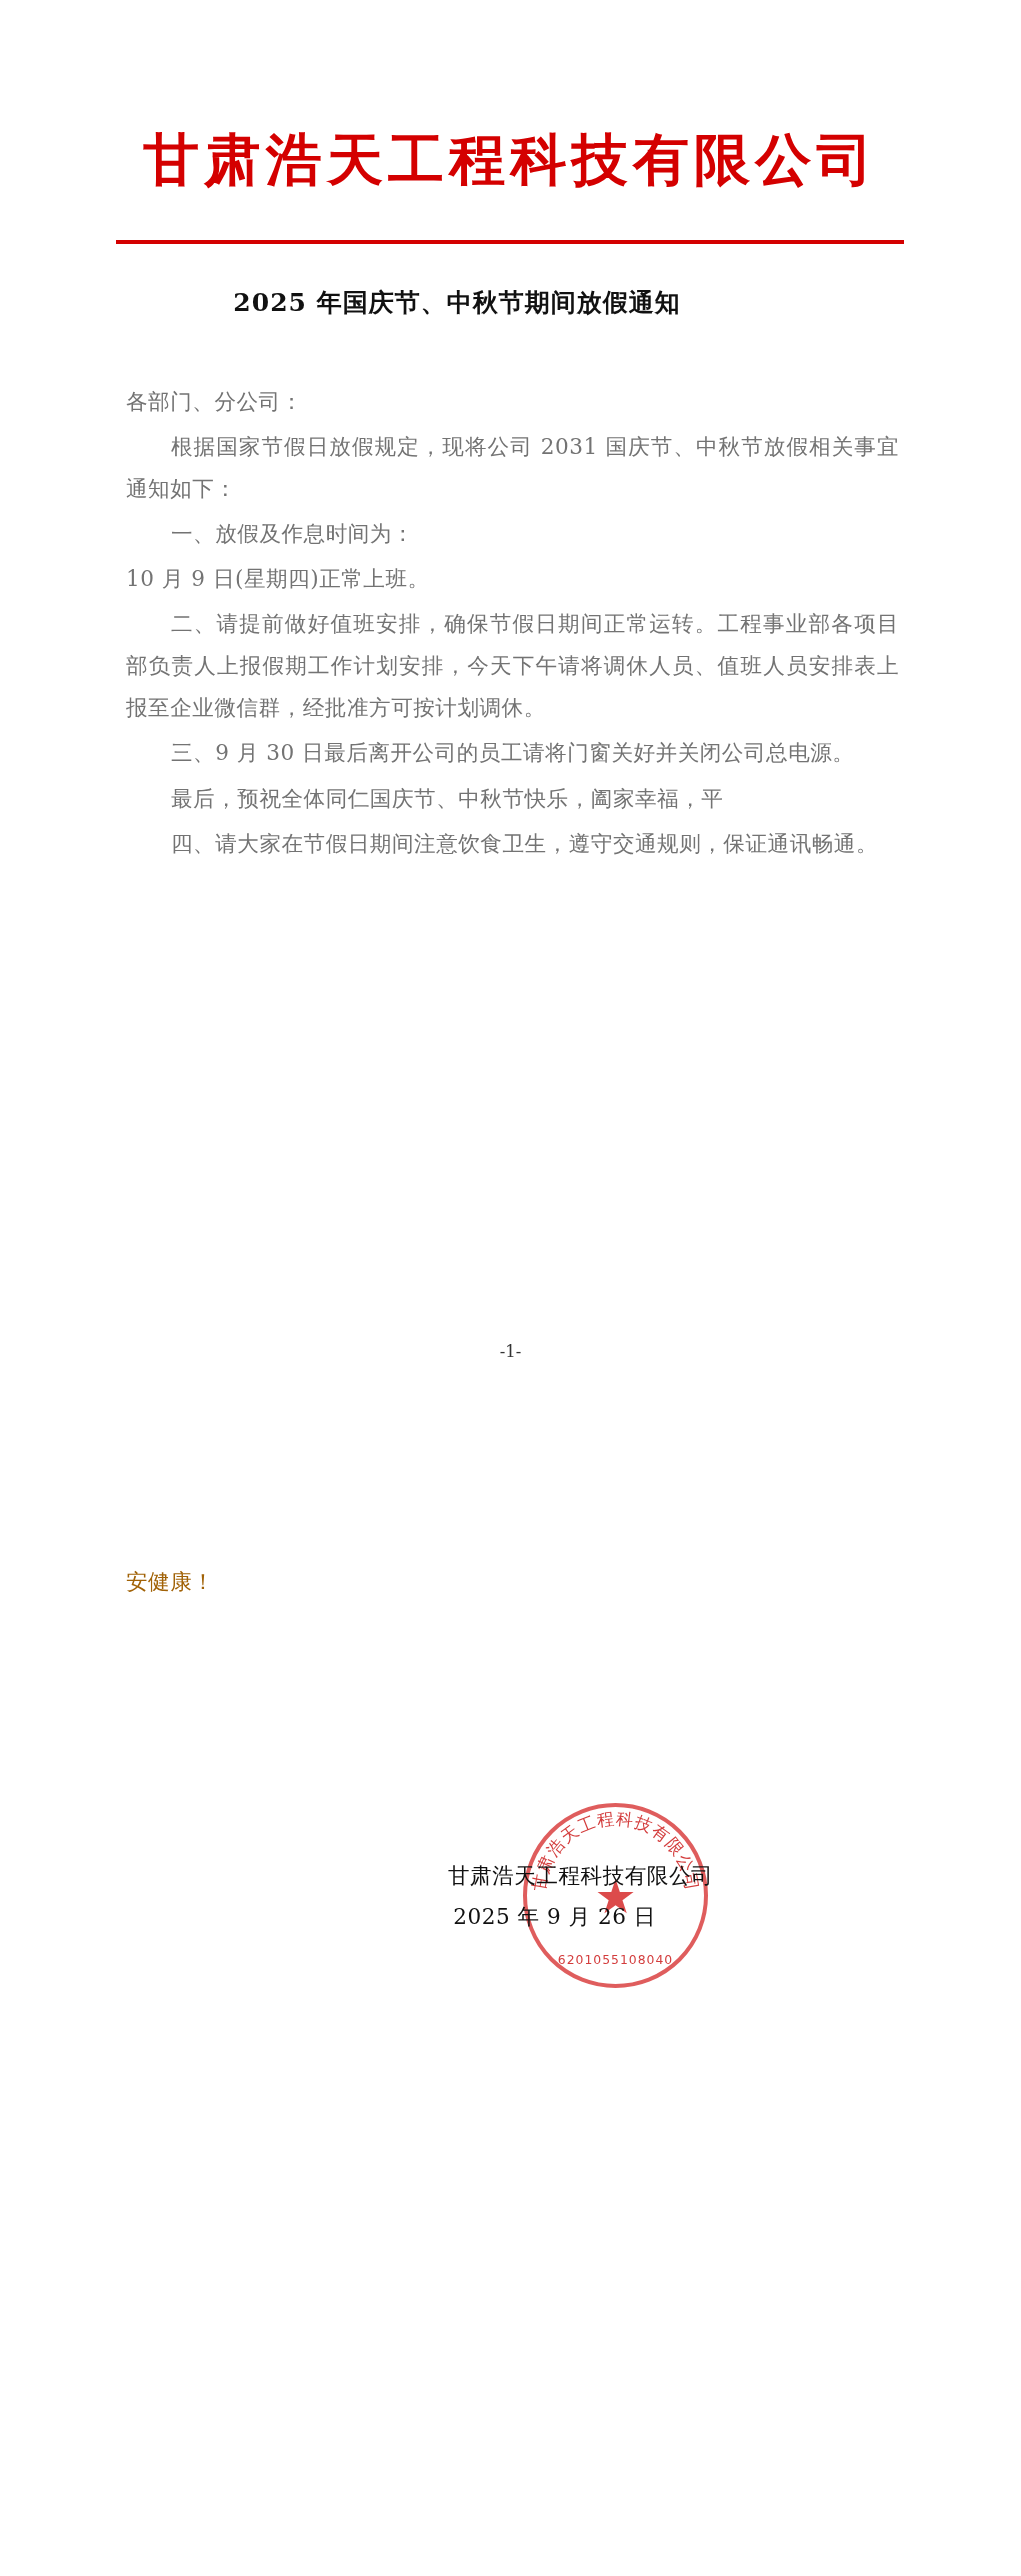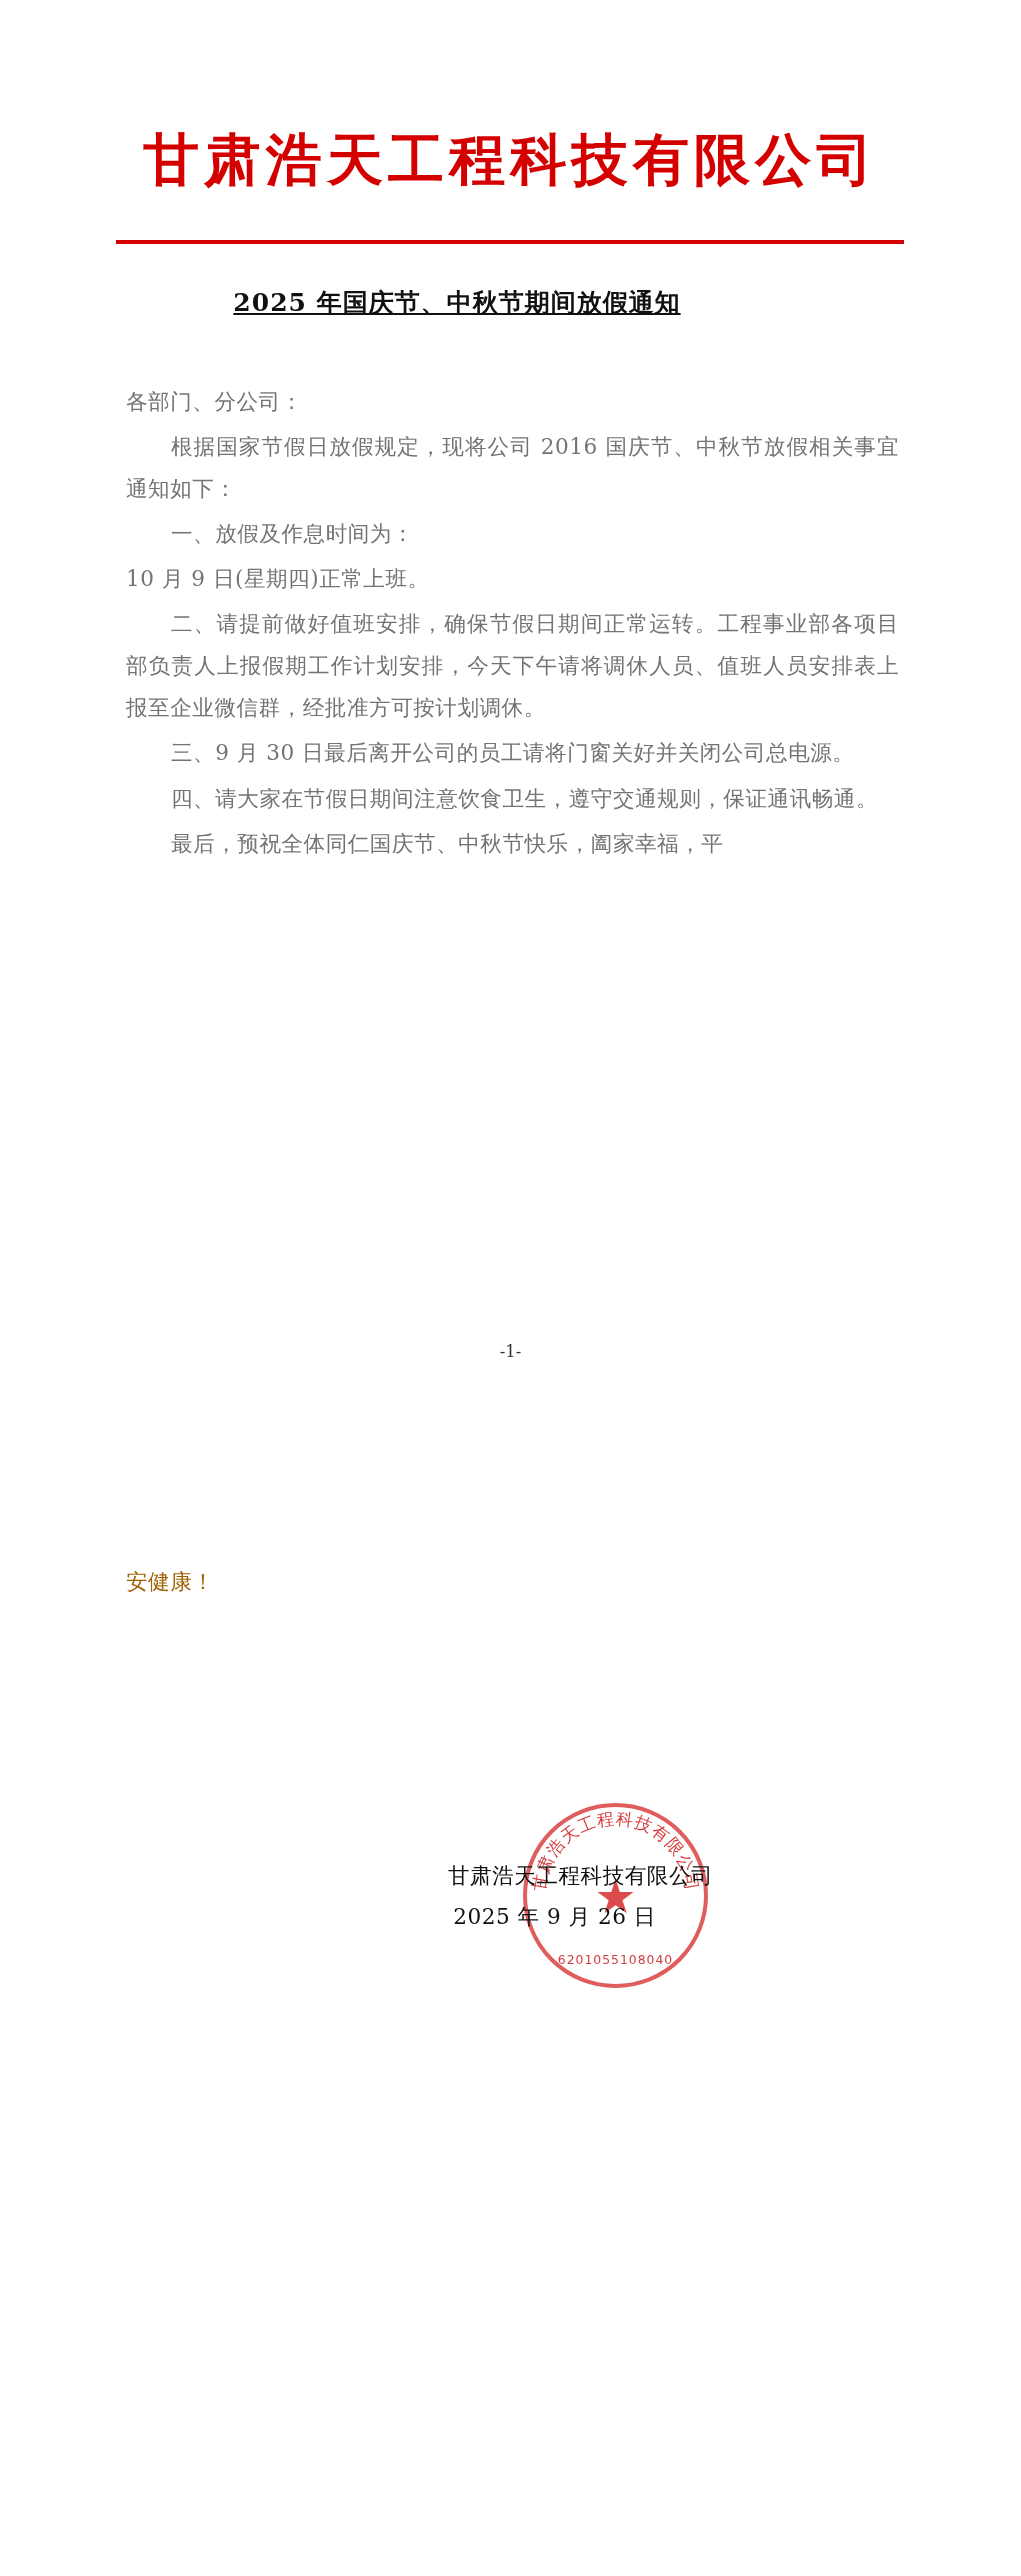--- a/index.html
+++ b/index.html
@@ -57,21 +57,20 @@
     position: absolute;
     left: 0;
     top: 286px;
     width: 914px;
     text-align: center;
     font-family: "DejaVu Serif", "Liberation Serif", serif;
     font-weight: bold;
     font-size: 25px;
     letter-spacing: 1px;
     color: #111111;
-    text-decoration: underline;
   }
 
   
   .body-block {
     position: absolute;
     left: 126px;
     top: 381px;
     width: 773px;
   }
   .p {
@@ -186,27 +185,27 @@
 
     <div class="letterhead">
       <div class="company">甘肃浩天工程科技有限公司</div>
     </div>
     <div class="rule"></div>
 
     <div class="doc-title">2025 年国庆节、中秋节期间放假通知</div>
 
     <div class="body-block">
       <p class="p">各部门、分公司：</p>
-      <p class="p indent">根据国家节假日放假规定，现将公司 2016 国庆节、中秋节放假相关事宜通知如下：</p>
+      <p class="p indent">根据国家节假日放假规定，现将公司 2031 国庆节、中秋节放假相关事宜通知如下：</p>
       <p class="p indent">一、放假及作息时间为：</p>
       <p class="p">10 月 9 日(星期四)正常上班。</p>
       <p class="p indent">二、请提前做好值班安排，确保节假日期间正常运转。工程事业部各项目部负责人上报假期工作计划安排，今天下午请将调休人员、值班人员安排表上报至企业微信群，经批准方可按计划调休。</p>
       <p class="p indent">三、9 月 30 日最后离开公司的员工请将门窗关好并关闭公司总电源。</p>
+      <p class="p indent">最后，预祝全体同仁国庆节、中秋节快乐，阖家幸福，平</p>
       <p class="p indent">四、请大家在节假日期间注意饮食卫生，遵守交通规则，保证通讯畅通。</p>
-      <p class="p indent">最后，预祝全体同仁国庆节、中秋节快乐，阖家幸福，平</p>
     </div>
 
     <div class="pagenum first">-1-</div>
 
     <div class="cont-text">安健康！</div>
 
     <div class="seal">
       <div class="ring"></div>
       <svg width="185" height="185" viewBox="0 0 360 360">
         <defs>

